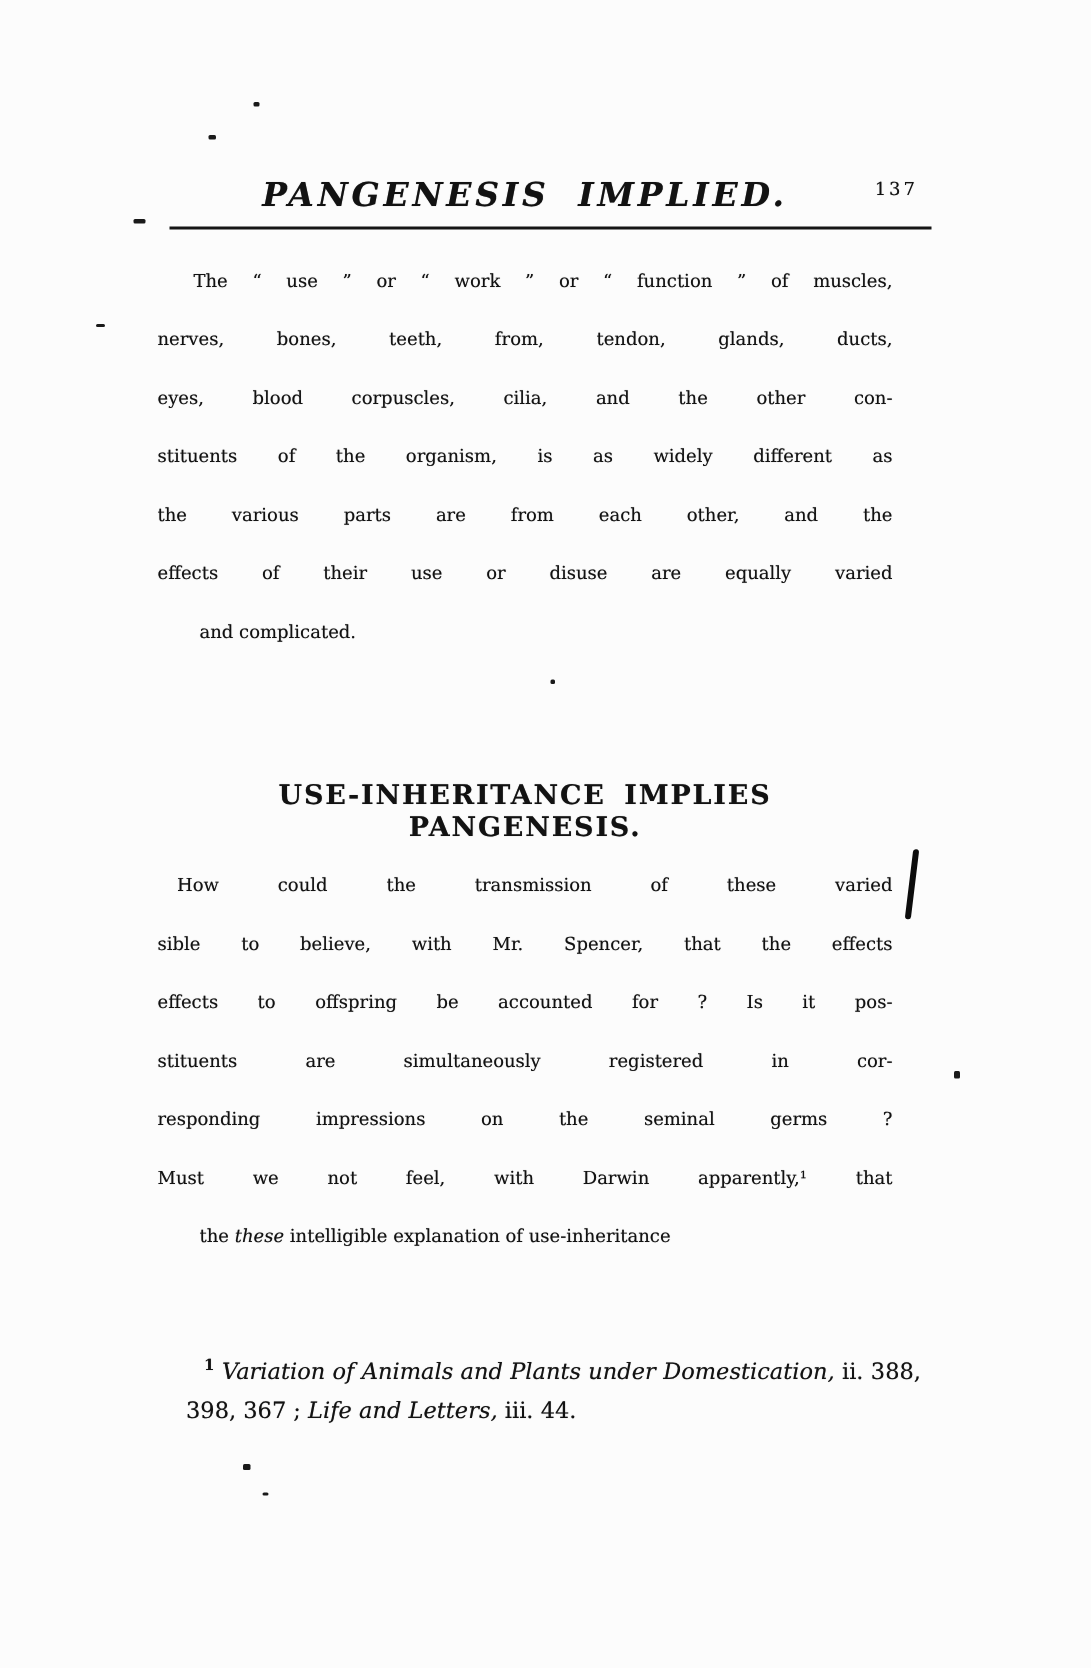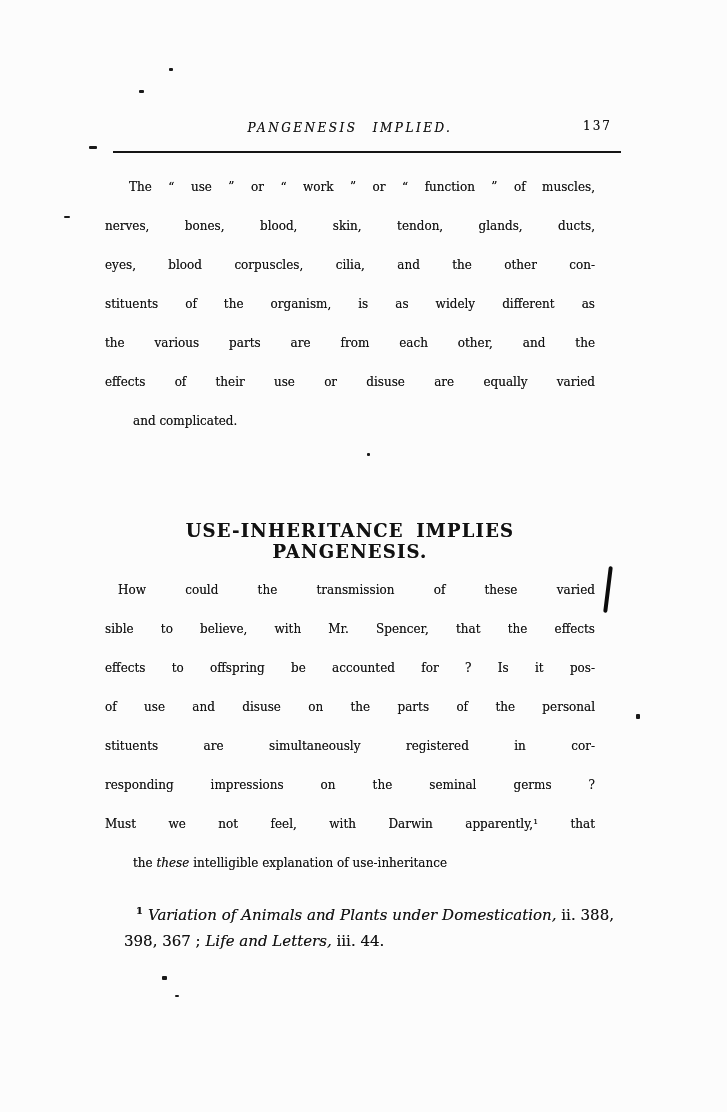--- a/index.html
+++ b/index.html
@@ -11,22 +11,22 @@
     font-family:"DejaVu Serif", serif;
     overflow:hidden;
     text-shadow:0 0 0.5px rgba(10,10,10,0.55);
   }
   .running-header {
     position:absolute; left:105px; top:117px; width:490px;
     text-align:center;
   }
   .header-title {
     display:inline-block;
-    font-style:italic; font-weight:normal;
-    font-size:12px; letter-spacing:2.5px; word-spacing:9px;
+    font-style:italic; font-weight:bold;
+    font-size:22px; letter-spacing:2.5px; word-spacing:9px;
   }
   .page-number {
     position:absolute; right:-17px; top:2px;
     font-size:12px; letter-spacing:2px; font-weight:500;
   }
   .header-rule {
     position:absolute; left:113px; top:151px;
     width:508px; height:2px; background:#151515;
   }
   .para { position:absolute; left:105px; width:490px; }
@@ -73,35 +73,34 @@
 
   <div class="running-header">
     <span class="header-title">PANGENESIS IMPLIED.</span>
     <span class="page-number">137</span>
   </div>
 
   <div class="header-rule"></div>
 
   <section class="para para1">
     <div class="line indent1">The “ use ” or “ work ” or “ function ” of muscles,</div>
-    <div class="line">nerves, bones, blood, skin, tendon, glands, ducts,</div>
+    <div class="line">nerves, bones, teeth, from, tendon, glands, ducts,</div>
     <div class="line">eyes, blood corpuscles, cilia, and the other con-</div>
     <div class="line">stituents of the organism, is as widely different as</div>
     <div class="line">the various parts are from each other, and the</div>
     <div class="line">effects of their use or disuse are equally varied</div>
     <div class="line last">and complicated.</div>
   </section>
 
   <h2 class="section-heading">USE-INHERITANCE IMPLIES PANGENESIS.</h2>
 
   <section class="para para2">
     <div class="line indent2">How could the transmission of these varied</div>
     <div class="line">sible to believe, with Mr. Spencer, that the effects</div>
     <div class="line">effects to offspring be accounted for ?  Is it pos-</div>
-    <div class="line">of use and disuse on the parts of the personal</div>
     <div class="line">stituents are simultaneously registered in cor-</div>
     <div class="line">responding impressions on the seminal germs ?</div>
     <div class="line">Must we not feel, with Darwin apparently,¹ that</div>
     <div class="line last"><span>the </span><i>these</i><span> intelligible explanation of use-inheritance</span></div>
   </section>
 
   <footer class="footnote">
     <div class="fn-line fn-just"><sup class="fn-marker">1</sup><i>Variation of Animals and Plants under Domestication,</i><span> ii. 388,</span></div>
     <div class="fn-line"><span>398, 367 ; </span><i>Life and Letters,</i><span> iii. 44.</span></div>
   </footer>

